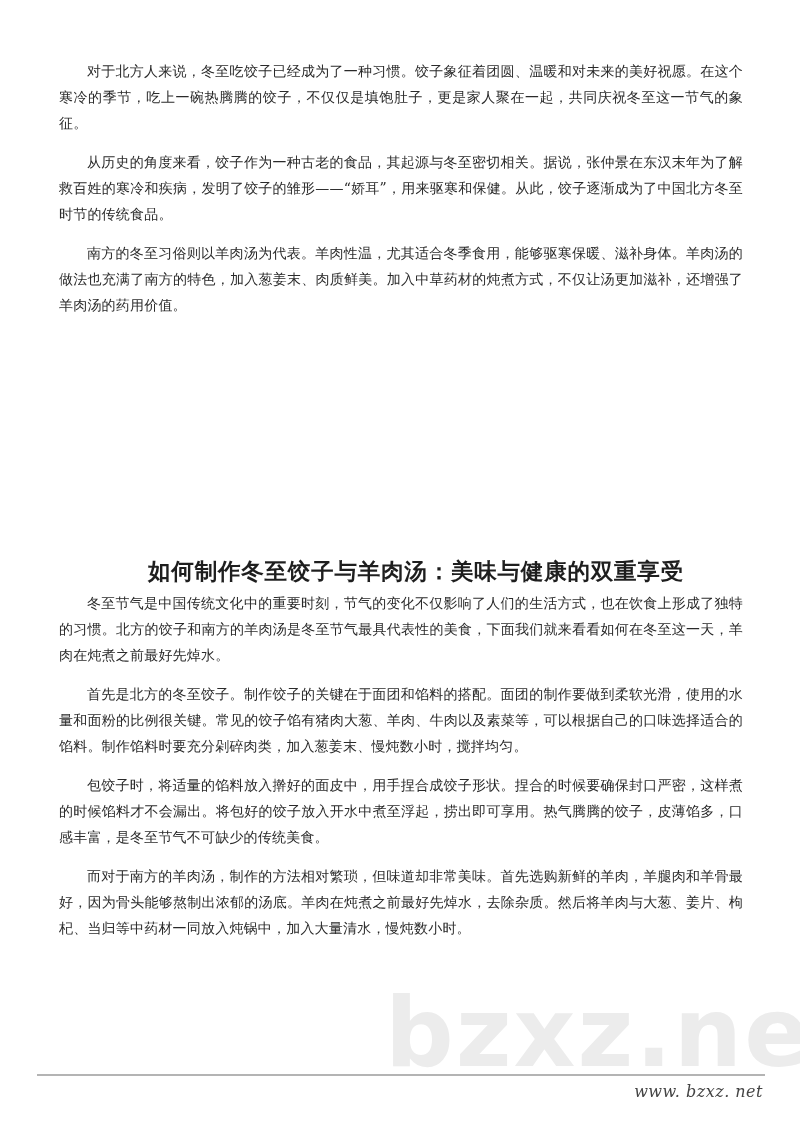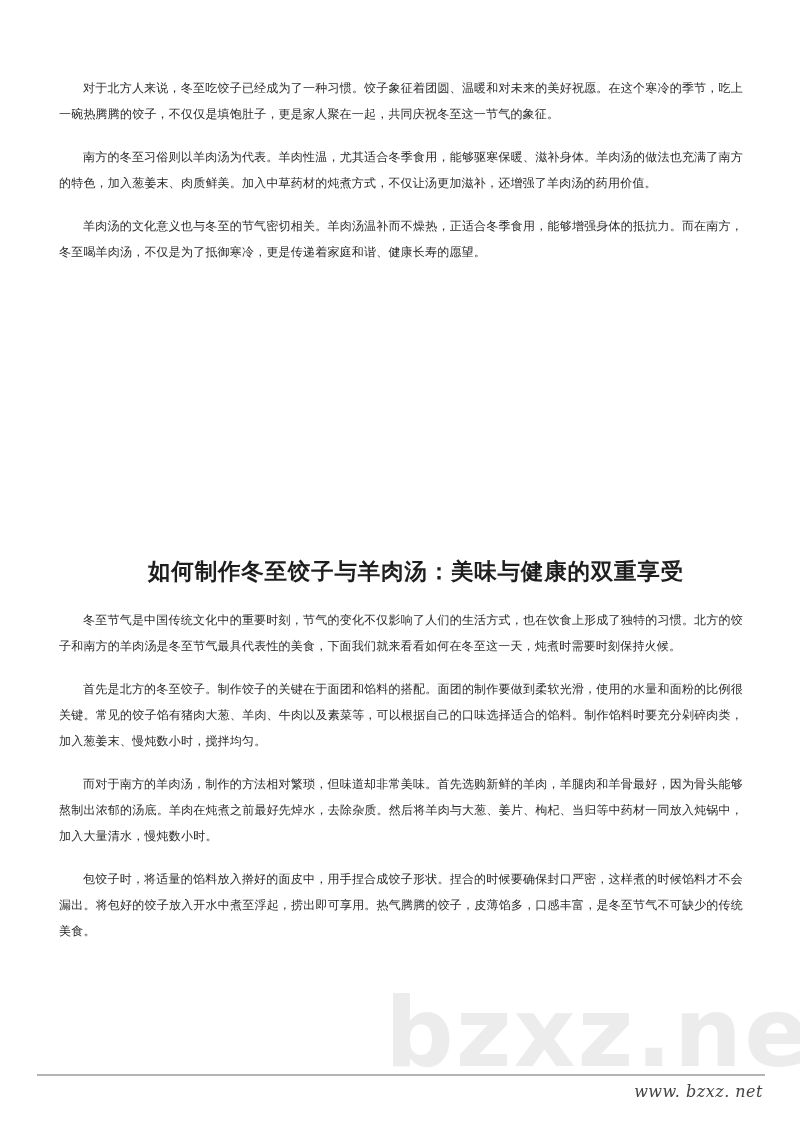--- a/index.html
+++ b/index.html
@@ -22,22 +22,22 @@
     height: 1131px;
   }
   .section {
     position: absolute;
     left: 59px;
     width: 684px;
   }
   .section-top { top: 58px; }
   .section-bottom { top: 590px; }
   .para {
-    margin: 17px 0 13px 0;
-    font-size: 12px;
+    margin: 0 0 13px 0;
+    font-size: 14px;
     line-height: 26px;
     text-indent: 2em;
     text-align: justify;
     letter-spacing: 0.2px;
   }
   .title {
     position: absolute;
     top: 538px;
     left: 0;
     width: 800px;
@@ -86,29 +86,29 @@
 </style>
 </head>
 <body>
 
 <div class="page">
 
   <div class="watermark">bzxz.net</div>
 
   <div class="section section-top">
     <p class="para">对于北方人来说，冬至吃饺子已经成为了一种习惯。饺子象征着团圆、温暖和对未来的美好祝愿。在这个寒冷的季节，吃上一碗热腾腾的饺子，不仅仅是填饱肚子，更是家人聚在一起，共同庆祝冬至这一节气的象征。</p>
+    <p class="para">从历史的角度来看，饺子作为一种古老的食品，其起源与冬至密切相关。据说，张仲景在东汉末年为了解救百姓的寒冷和疾病，发明了饺子的雏形——“娇耳”，用来驱寒和保健。从此，饺子逐渐成为了中国北方冬至时节的传统食品。</p>
     <p class="para">南方的冬至习俗则以羊肉汤为代表。羊肉性温，尤其适合冬季食用，能够驱寒保暖、滋补身体。羊肉汤的做法也充满了南方的特色，加入葱姜末、肉质鲜美。加入中草药材的炖煮方式，不仅让汤更加滋补，还增强了羊肉汤的药用价值。</p>
-    <p class="para">羊肉汤的文化意义也与冬至的节气密切相关。羊肉汤温补而不燥热，正适合冬季食用，能够增强身体的抵抗力。而在南方，冬至喝羊肉汤，不仅是为了抵御寒冷，更是传递着家庭和谐、健康长寿的愿望。</p>
   </div>
 
   <h1 class="title">如何制作冬至饺子与羊肉汤：美味与健康的双重享受</h1>
 
   <div class="section section-bottom">
-    <p class="para">冬至节气是中国传统文化中的重要时刻，节气的变化不仅影响了人们的生活方式，也在饮食上形成了独特的习惯。北方的饺子和南方的羊肉汤是冬至节气最具代表性的美食，下面我们就来看看如何在冬至这一天，炖煮时需要时刻保持火候。</p>
+    <p class="para">冬至节气是中国传统文化中的重要时刻，节气的变化不仅影响了人们的生活方式，也在饮食上形成了独特的习惯。北方的饺子和南方的羊肉汤是冬至节气最具代表性的美食，下面我们就来看看如何在冬至这一天，羊肉在炖煮之前最好先焯水。</p>
     <p class="para">首先是北方的冬至饺子。制作饺子的关键在于面团和馅料的搭配。面团的制作要做到柔软光滑，使用的水量和面粉的比例很关键。常见的饺子馅有猪肉大葱、羊肉、牛肉以及素菜等，可以根据自己的口味选择适合的馅料。制作馅料时要充分剁碎肉类，加入葱姜末、慢炖数小时，搅拌均匀。</p>
+    <p class="para">包饺子时，将适量的馅料放入擀好的面皮中，用手捏合成饺子形状。捏合的时候要确保封口严密，这样煮的时候馅料才不会漏出。将包好的饺子放入开水中煮至浮起，捞出即可享用。热气腾腾的饺子，皮薄馅多，口感丰富，是冬至节气不可缺少的传统美食。</p>
     <p class="para">而对于南方的羊肉汤，制作的方法相对繁琐，但味道却非常美味。首先选购新鲜的羊肉，羊腿肉和羊骨最好，因为骨头能够熬制出浓郁的汤底。羊肉在炖煮之前最好先焯水，去除杂质。然后将羊肉与大葱、姜片、枸杞、当归等中药材一同放入炖锅中，加入大量清水，慢炖数小时。</p>
-    <p class="para">包饺子时，将适量的馅料放入擀好的面皮中，用手捏合成饺子形状。捏合的时候要确保封口严密，这样煮的时候馅料才不会漏出。将包好的饺子放入开水中煮至浮起，捞出即可享用。热气腾腾的饺子，皮薄馅多，口感丰富，是冬至节气不可缺少的传统美食。</p>
   </div>
 
   <div class="footer-rule"></div>
   <div class="footer-url">www. bzxz. net</div>
 
 </div>
 
 </body></html>

